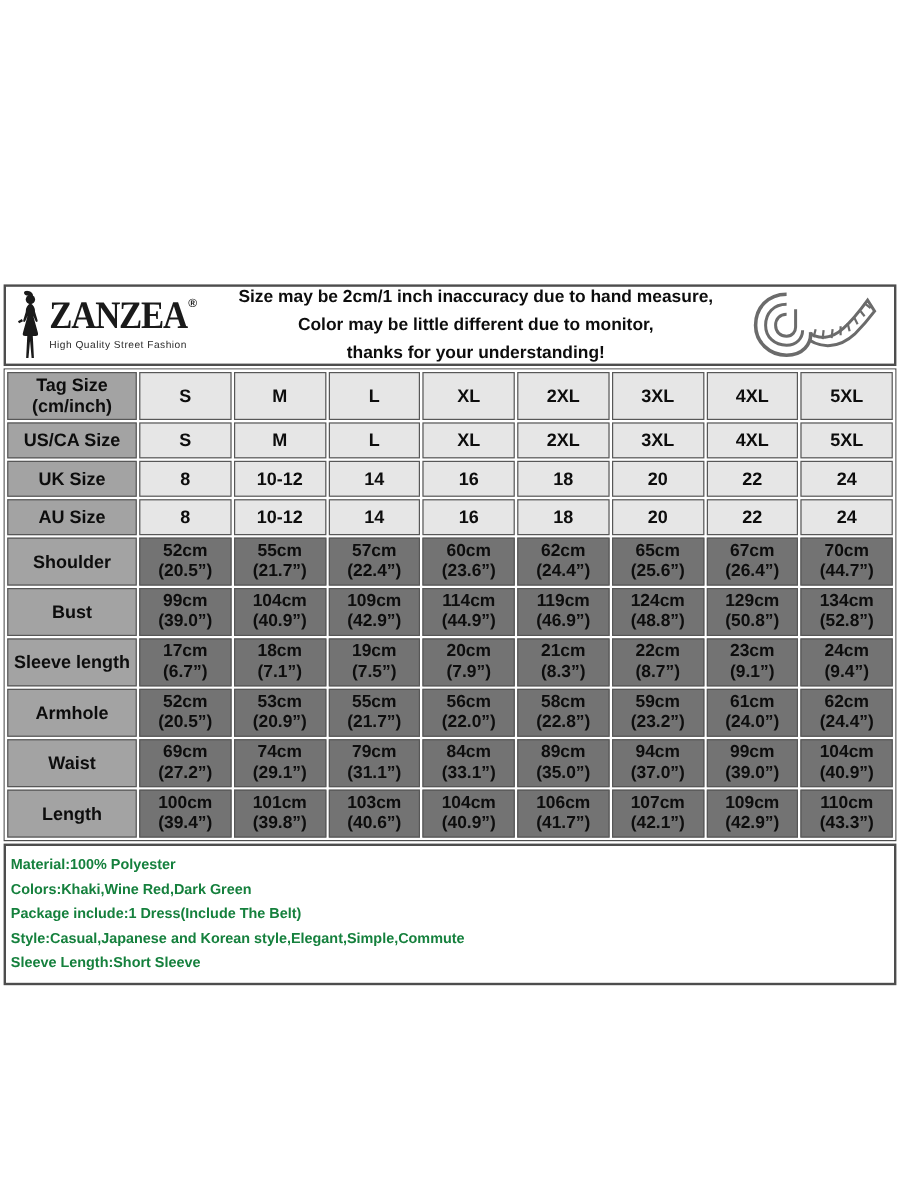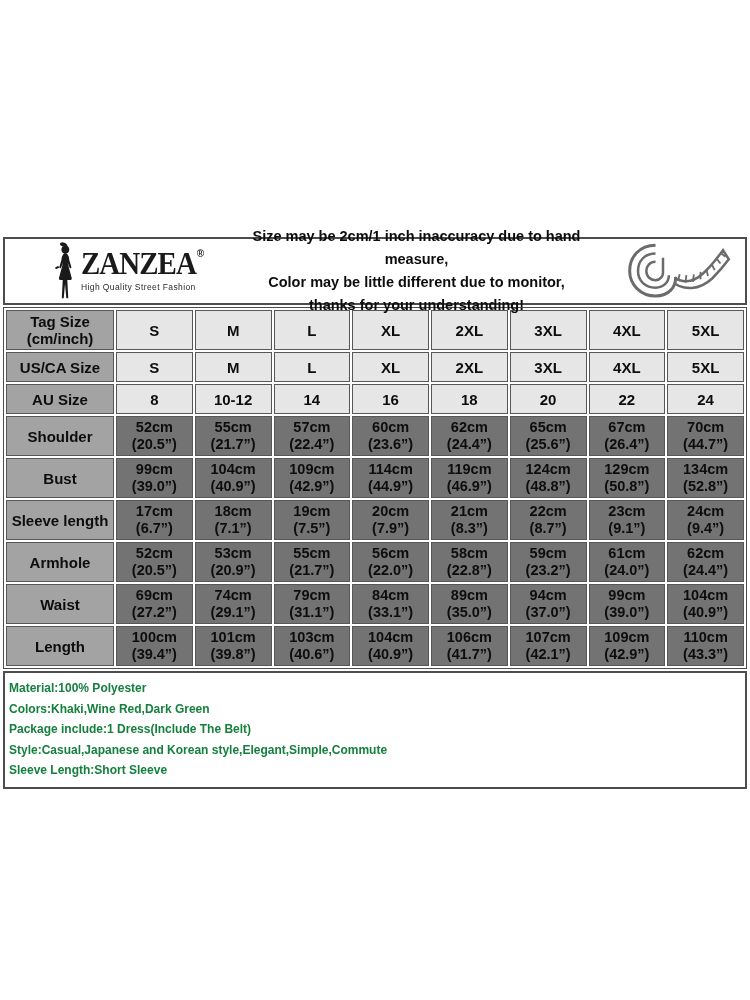--- a/index.html
+++ b/index.html
@@ -11,21 +11,21 @@
   }
   .sheet{width:744px;margin:0 auto;padding-top:237px;}
 
   
   .header-box{
     border:2px solid #4d4d4d;
     height:64px;
     display:flex;align-items:center;
     background:#fff;
   }
-  .logo-block{width:178px;display:flex;align-items:center;padding-left:8px;box-sizing:border-box;margin-left:40px;}
+  .logo-block{width:178px;display:flex;align-items:center;padding-left:8px;box-sizing:border-box;}
   .logo-fig{flex:0 0 auto;margin-right:2px;}
   .logo-text{display:flex;flex-direction:column;line-height:1;}
   .brand-row{display:flex;align-items:flex-start;}
   .brand-name{
     font-family:"Liberation Serif","DejaVu Serif",serif;
     font-weight:bold;font-size:29px;letter-spacing:-1px;
     transform:scaleY(1.12);transform-origin:left bottom;color:#1a1a1a;
   }
   .brand-reg{font-size:10px;font-weight:bold;margin-top:-2px;margin-left:1px;color:#1a1a1a;}
   .brand-tagline{font-size:8.5px;color:#2b2b2b;letter-spacing:.4px;margin-top:3px;white-space:nowrap;}
@@ -147,31 +147,44 @@
             <td>M</td>
             <td>L</td>
             <td>XL</td>
             <td>2XL</td>
             <td>3XL</td>
             <td>4XL</td>
             <td>5XL</td>
           </tr>
           <tr class="row-size">
             <th>
-              <div>AU Size</div>
+              <div>UK Size</div>
             </th>
             <td>8</td>
             <td>10-12</td>
             <td>14</td>
             <td>16</td>
             <td>18</td>
             <td>20</td>
             <td>22</td>
             <td>24</td>
           </tr>
+          <tr class="row-size">
+            <th>
+              <div>AU Size</div>
+            </th>
+            <td>8</td>
+            <td>10-12</td>
+            <td>14</td>
+            <td>16</td>
+            <td>18</td>
+            <td>20</td>
+            <td>22</td>
+            <td>24</td>
+          </tr>
           <tr class="row-measure">
             <th>
               <div>Shoulder</div>
             </th>
             <td>
               <div>52cm</div>
               <div>(20.5”)</div>
             </td>
             <td>
               <div>55cm</div>

